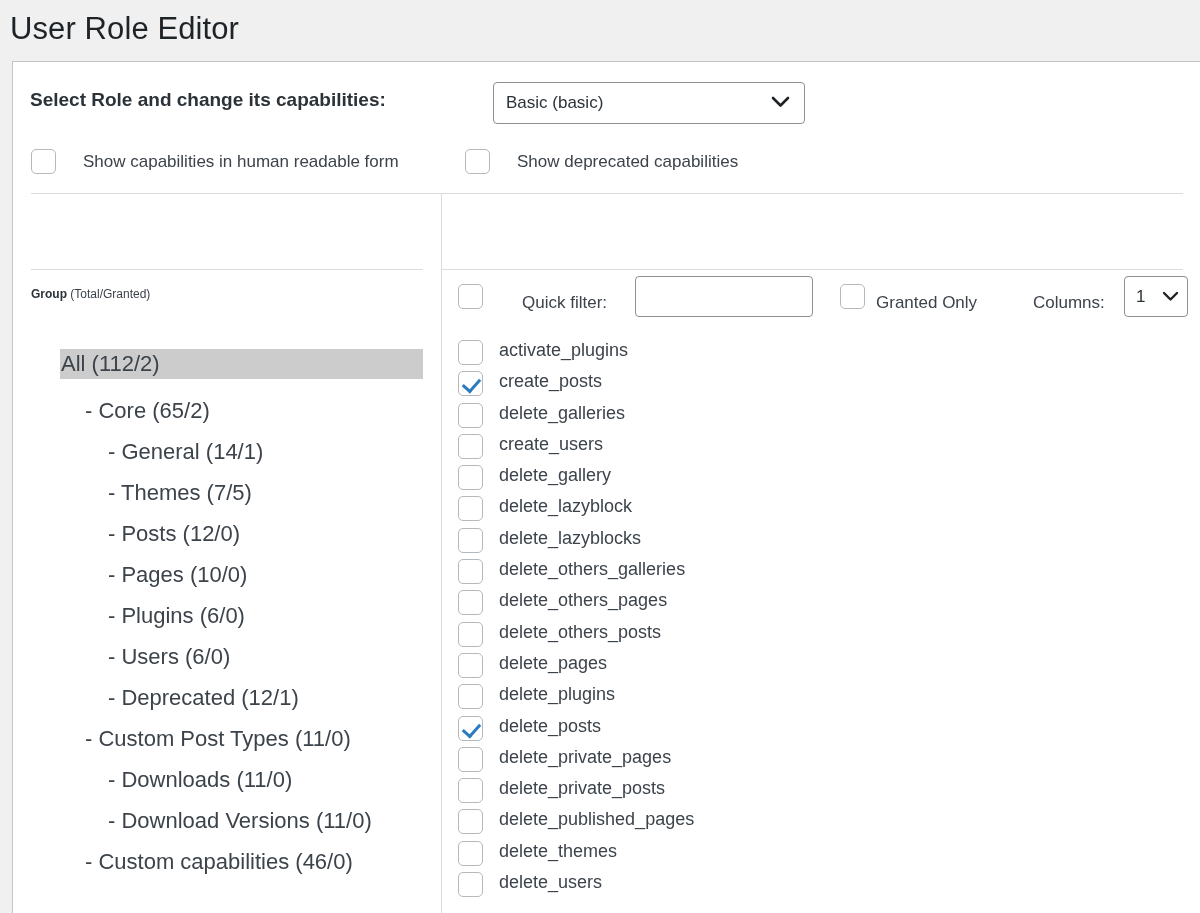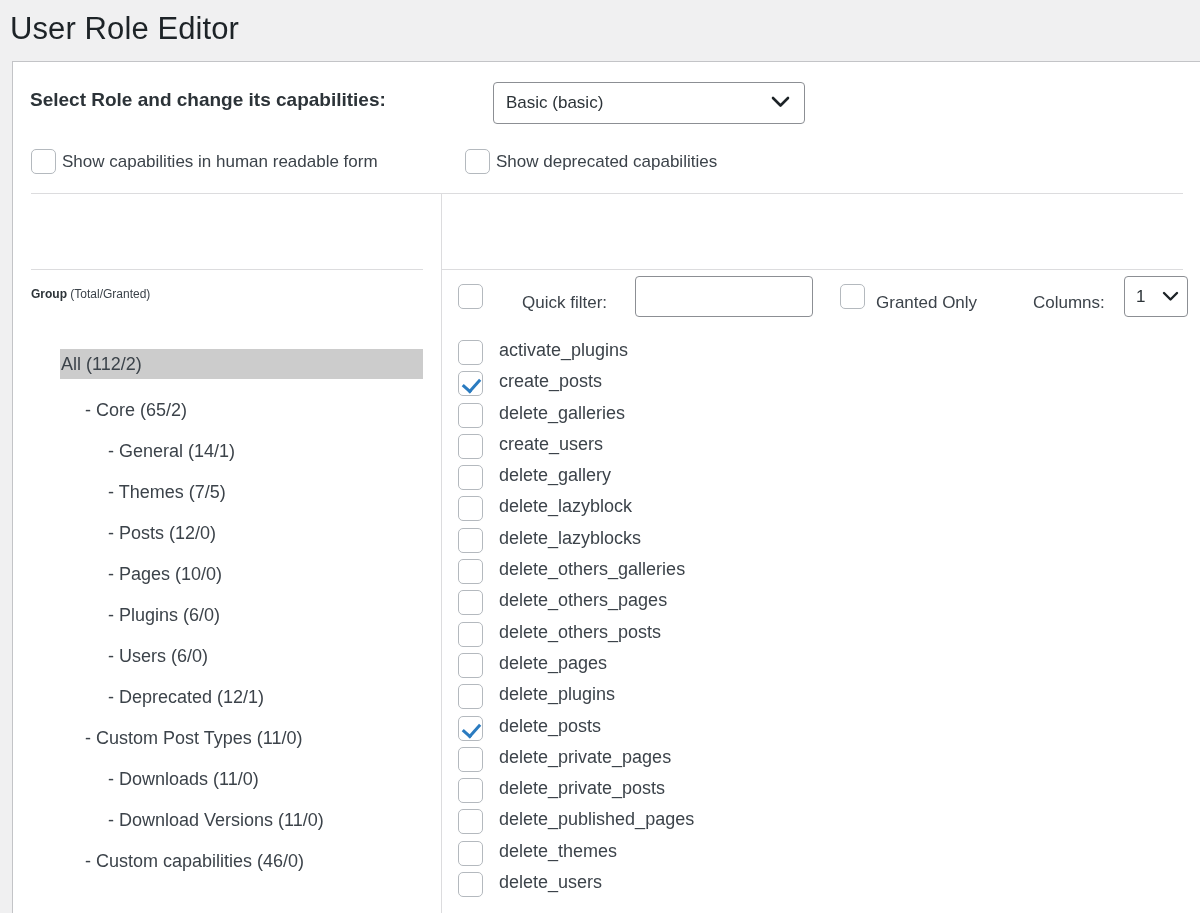--- a/index.html
+++ b/index.html
@@ -82,21 +82,21 @@
   .opts-row {
     position: absolute;
     left: 0; top: 72px;
     width: 100%;
     height: 58px;
   }
   .opt {
     position: absolute;
     display: flex;
     align-items: center;
-    gap: 6px;
+    gap: 27px;
     cursor: pointer;
   }
   .opt-label {
     font-size: 17px;
     color: #3c434a;
     white-space: nowrap;
   }
 
   
   .cb {
@@ -174,21 +174,21 @@
     cursor: pointer;
   }
   .tb-columns-select .caret { position: absolute; right: 8px; top: 50%; transform: translateY(-50%); }
 
   
   .tree { position: absolute; left: 0; top: 281px; width: 428px; }
   .tree-item {
     position: relative;
     height: 41px;
     line-height: 41px;
-    font-size: 18px;
+    font-size: 22px;
     color: #3c434a;
     white-space: nowrap;
     cursor: pointer;
   }
   .tree-item .txt { display: inline-block; }
   .tree-item.selected .txt {
     background: #ccc;
     display: block;
     margin-left: 47px;
     margin-right: 18px;

